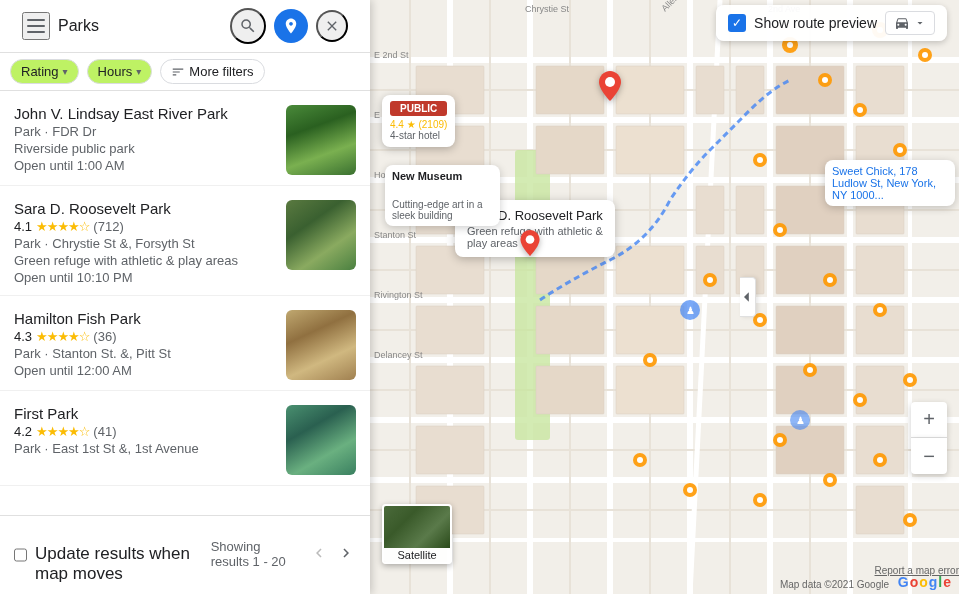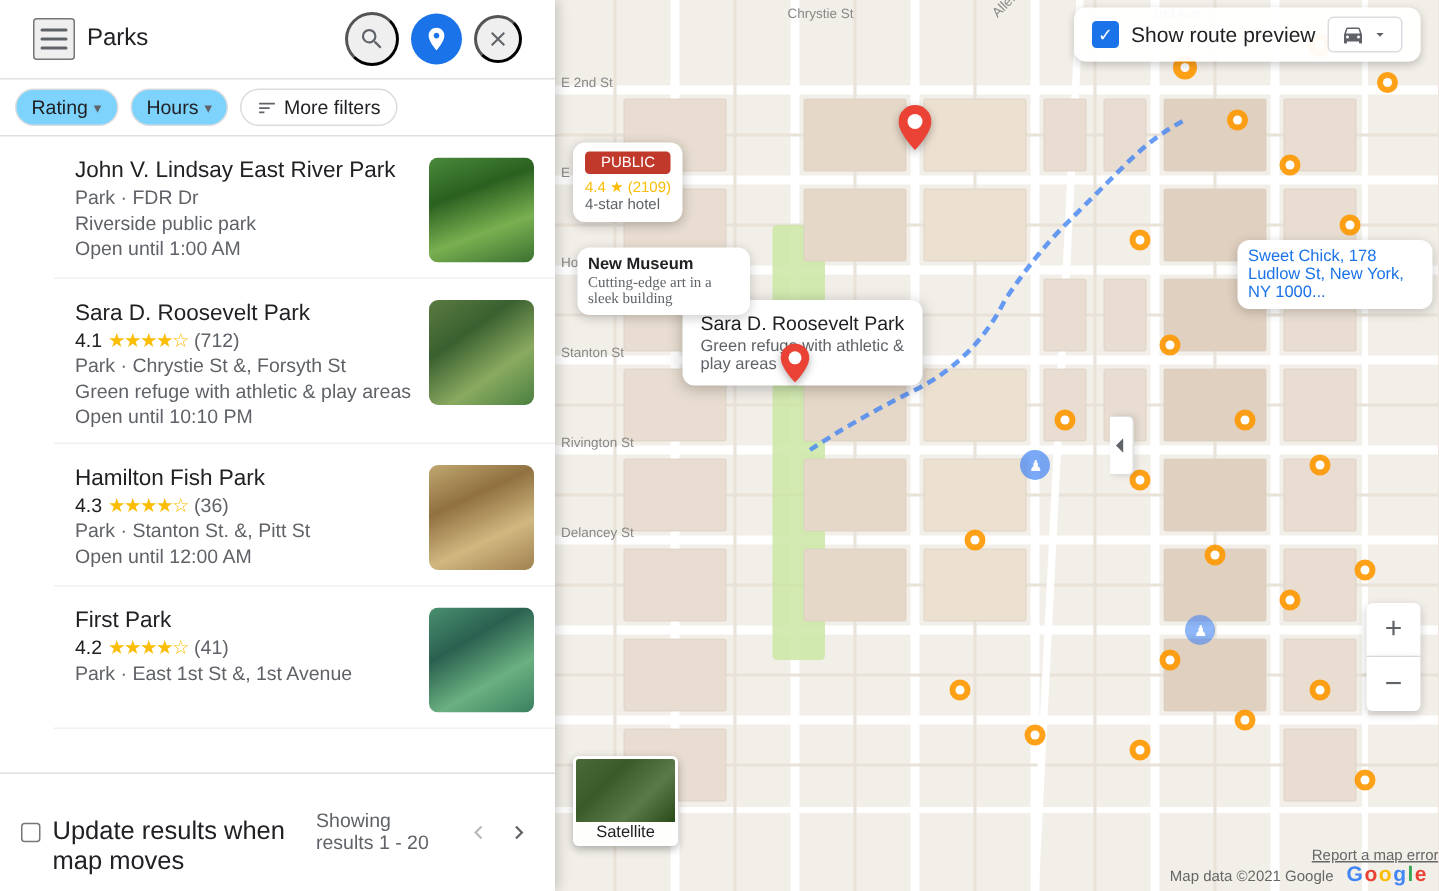--- a/index.html
+++ b/index.html
@@ -78,21 +78,21 @@
     }
 
     .filter-chip {
       display: flex; align-items: center; gap: 4px;
       padding: 4px 10px;
       border: 1px solid #dadce0;
       border-radius: 20px;
       font-size: 13px;
       color: #202124;
       cursor: pointer;
-      background: #7dd3fc;
+      background: #bef264;
       white-space: nowrap;
     }
     .filter-chip .chevron { font-size: 10px; color: #5f6368; }
 
     .more-filters-btn {
       display: flex; align-items: center; gap: 4px;
       padding: 4px 10px;
       border: 1px solid #dadce0;
       border-radius: 20px;
       font-size: 13px;
@@ -106,21 +106,20 @@
       flex: 1;
       overflow-y: auto;
     }
 
     .result-item {
       display: flex;
       padding: 14px 14px 10px 14px;
       border-bottom: 1px solid #f0f0f0;
       cursor: pointer;
       gap: 10px;
-      margin-left: 36px;
     }
 
     .result-info { flex: 1; min-width: 0; }
     .result-name {
       font-size: 15px;
       font-weight: 500;
       color: #202124;
       margin-bottom: 2px;
     }
     .result-rating-row {
@@ -160,21 +159,21 @@
 
     .footer-left {
       display: flex; align-items: center; gap: 8px;
     }
     .update-checkbox {
       width: 16px; height: 16px; cursor: pointer;
     }
     .update-label { font-size: 17px; color: #202124; cursor: pointer; margin-top: 18px; }
 
     .pagination {
-      display: flex; align-items: center; gap: 8px;
+      display: flex; align-items: flex-start; gap: 8px;
     }
     .page-btn {
       width: 28px; height: 28px;
       display: flex; align-items: center; justify-content: center;
       border-radius: 50%;
       cursor: pointer;
       border: none; background: transparent;
     }
     .page-btn.disabled { color: #bbb; cursor: default; }
     .page-btn svg { fill: #5f6368; }
@@ -656,28 +655,28 @@
   </div>
 
   <div class="map-pin" style="left: 160px; top: 260px;">
     <svg width="20" height="26" viewBox="0 0 22 30">
       <path d="M11 0C5 0 0 5 0 11c0 8 11 19 11 19s11-11 11-19C22 5 17 0 11 0z" fill="#ea4335"></path>
       <circle cx="11" cy="11" r="5" fill="white"></circle>
     </svg>
   </div>
 
   <div style="position:absolute; left: 12px; top: 95px; background: white; border-radius: 8px; padding: 6px 8px; box-shadow: 0 2px 8px rgba(0,0,0,0.25); font-size: 11px; max-width: 110px; z-index: 6;">
-    <div style="background: #c0392b; color: white; font-size: 10px; font-weight: normal; text-align: center; padding: 2px 4px; border-radius: 3px; margin-bottom: 3px;">PUBLIC</div>
+    <div style="background: #c0392b; color: white; font-size: 10px; font-weight: bold; text-align: center; padding: 2px 4px; border-radius: 3px; margin-bottom: 3px;">PUBLIC</div>
     <div style="color: #fbbc04; font-size: 10px;">4.4 ★ (2109)</div>
     <div style="color: #5f6368; font-size: 10px;">4-star hotel</div>
   </div>
 
   <div style="position:absolute; left: 15px; top: 165px; background: white; border-radius: 8px; padding: 5px 7px; box-shadow: 0 2px 8px rgba(0,0,0,0.2); font-size: 11px; max-width: 115px; z-index: 6;">
     <div style="font-weight: 600; font-size: 11px; color: #202124;">New Museum</div>
-    <div style="color: #5f6368; font-size: 10px; margin-top: 1px; font-family: Liberation Serif, serif;">Cutting-edge art in a sleek building</div>
+    <div style="color: #5f6368; font-size: 10px; margin-top: 17px;">Cutting-edge art in a sleek building</div>
   </div>
 
   <div style="position:absolute; right: 4px; top: 160px; background: white; border-radius: 8px; padding: 5px 7px; box-shadow: 0 2px 8px rgba(0,0,0,0.2); font-size: 10px; max-width: 130px; z-index: 6;">
     <div style="font-weight: 500; font-size: 11px; color: #1a73e8;">Sweet Chick, 178 Ludlow St, New York, NY 1000...</div>
   </div>
 
   <div class="satellite-btn">
     <div class="satellite-bg"></div>
     <div class="satellite-label">Satellite</div>
   </div>

